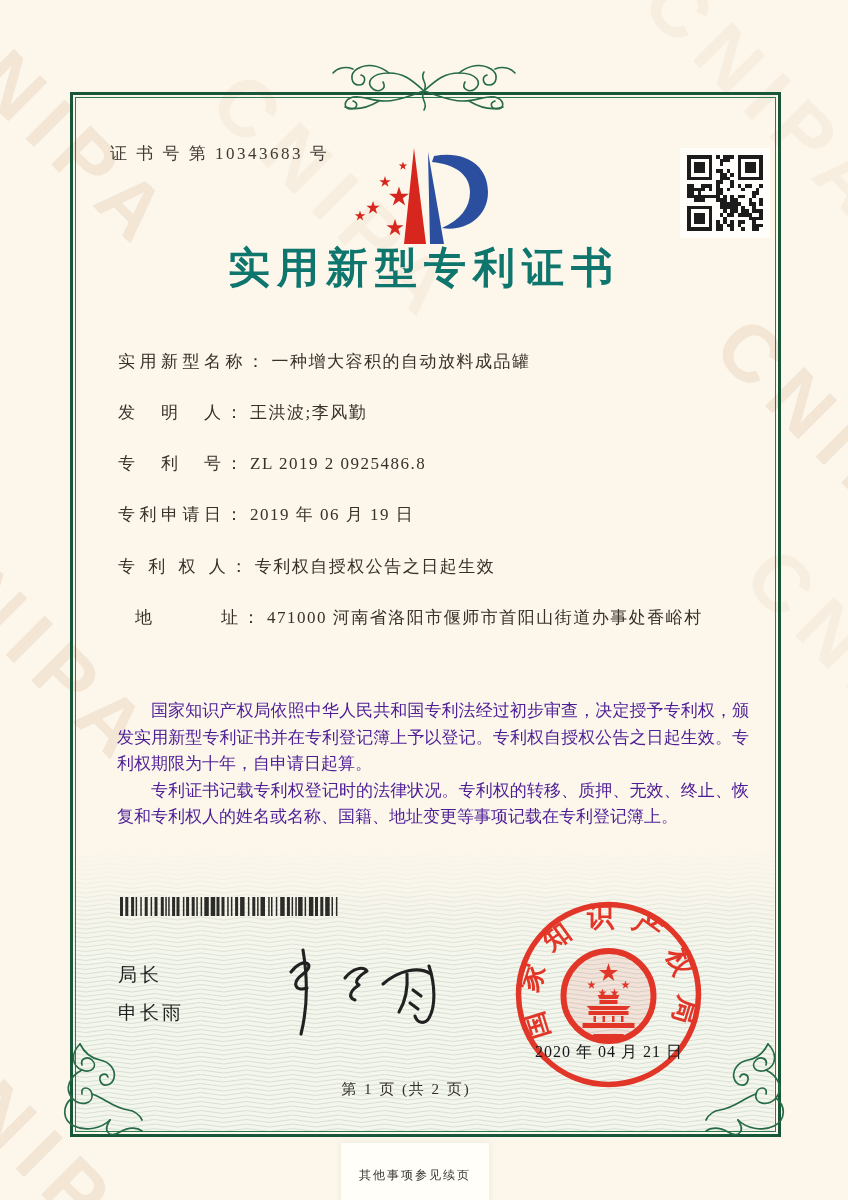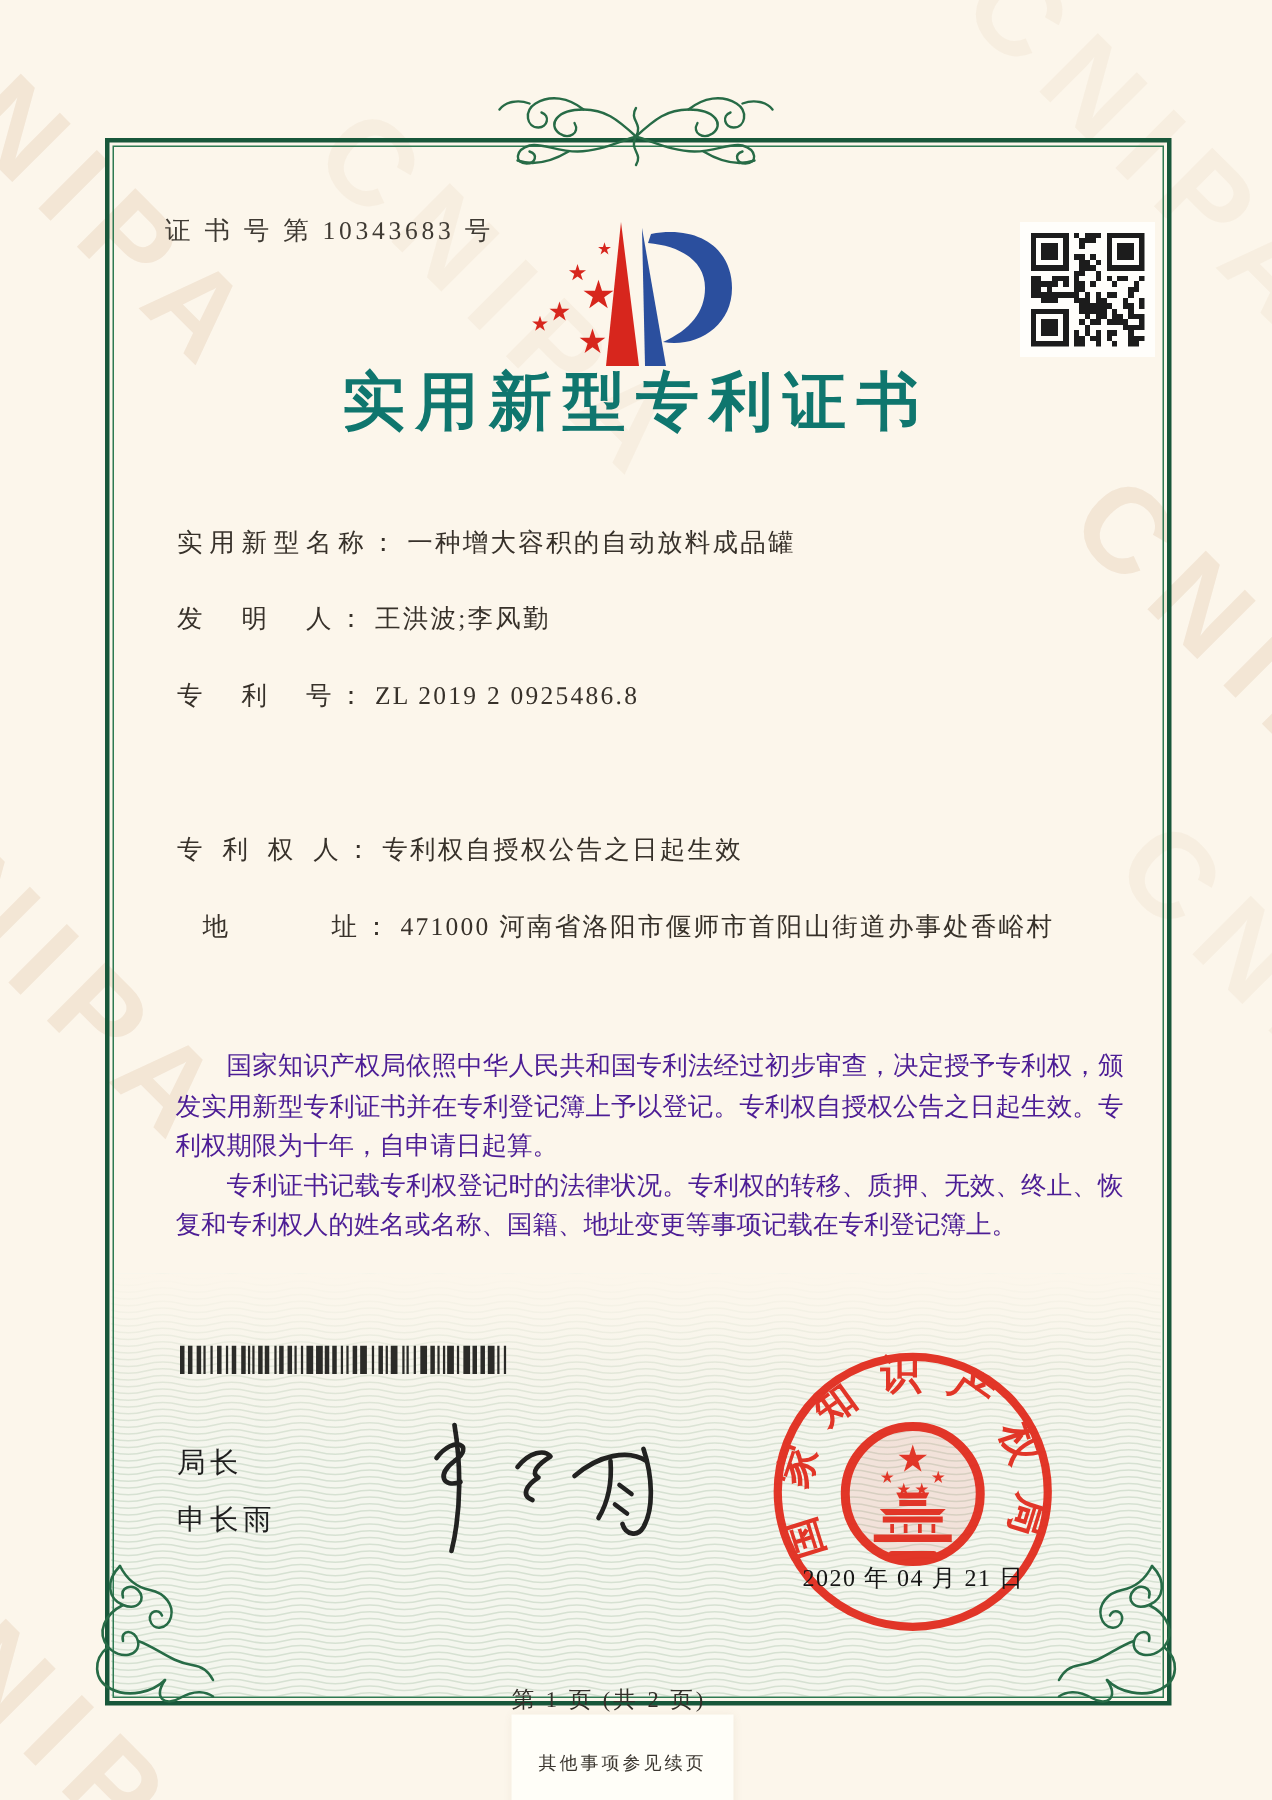--- a/index.html
+++ b/index.html
@@ -47,21 +47,21 @@
   .barcode{position:absolute;left:120px;top:897px;z-index:4;line-height:0;}
   .barcode svg{fill:#2b2b28;}
   .officer-title{position:absolute;left:118px;top:962px;z-index:4;
     font-family:"Liberation Sans","DejaVu Sans",sans-serif;font-size:19px;letter-spacing:3px;color:#1f1f1f;}
   .officer-name{position:absolute;left:118px;top:1000px;z-index:4;
     font-family:"Liberation Sans","DejaVu Sans",sans-serif;font-size:19px;letter-spacing:3px;color:#1f1f1f;}
   .signature{position:absolute;left:233px;top:944px;z-index:4;}
   .seal{position:absolute;left:511px;top:897px;z-index:5;opacity:0.93;}
   .seal-date{position:absolute;left:519px;top:1042px;width:180px;z-index:6;
     text-align:center;font-size:16px;letter-spacing:1px;color:#161616;}
-  .page-number{position:absolute;left:0;top:1124px;width:812px;z-index:4;
+  .page-number{position:absolute;left:0;top:1080px;width:812px;z-index:4;
     text-align:center;font-size:15px;letter-spacing:2px;color:#332f29;}
   .footer-note-wrap{position:absolute;left:0;top:1143px;width:830px;z-index:4;text-align:center;}
   .footer-note{display:inline-block;background:#fffef8;padding:24px 18px;
     font-size:12px;letter-spacing:2px;color:#3a352e;box-shadow:0 0 6px rgba(120,100,70,0.10);text-align:right;}
 </style>
 </head>
 <body>
 
 <div class="page">
 
@@ -438,20 +438,23 @@
 
   <div class="field" style="top:350px;">
     <span class="flabel">实用新型名称：</span><span class="fvalue">一种增大容积的自动放料成品罐</span>
   </div>
   <div class="field" style="top:401px;">
     <span class="flabel">发　明　人：</span><span class="fvalue">王洪波;李风勤</span>
   </div>
   <div class="field" style="top:452px;">
     <span class="flabel">专　利　号：</span><span class="fvalue">ZL 2019 2 0925486.8</span>
   </div>
+  <div class="field" style="top:503px;">
+    <span class="flabel">专利申请日：</span><span class="fvalue">2019 年 06 月 19 日</span>
+  </div>
   <div class="field" style="top:555px;">
     <span class="flabel">专 利 权 人：</span><span class="fvalue">专利权自授权公告之日起生效</span>
   </div>
   <div class="field" style="top:606px;margin-left:17px;">
     <span class="flabel">地　　　址：</span><span class="fvalue">471000 河南省洛阳市偃师市首阳山街道办事处香峪村</span>
   </div>
 
   <div class="paras">
     <p>国家知识产权局依照中华人民共和国专利法经过初步审查，决定授予专利权，颁发实用新型专利证书并在专利登记簿上予以登记。专利权自授权公告之日起生效。专利权期限为十年，自申请日起算。</p>
     <p>专利证书记载专利权登记时的法律状况。专利权的转移、质押、无效、终止、恢复和专利权人的姓名或名称、国籍、地址变更等事项记载在专利登记簿上。</p>

